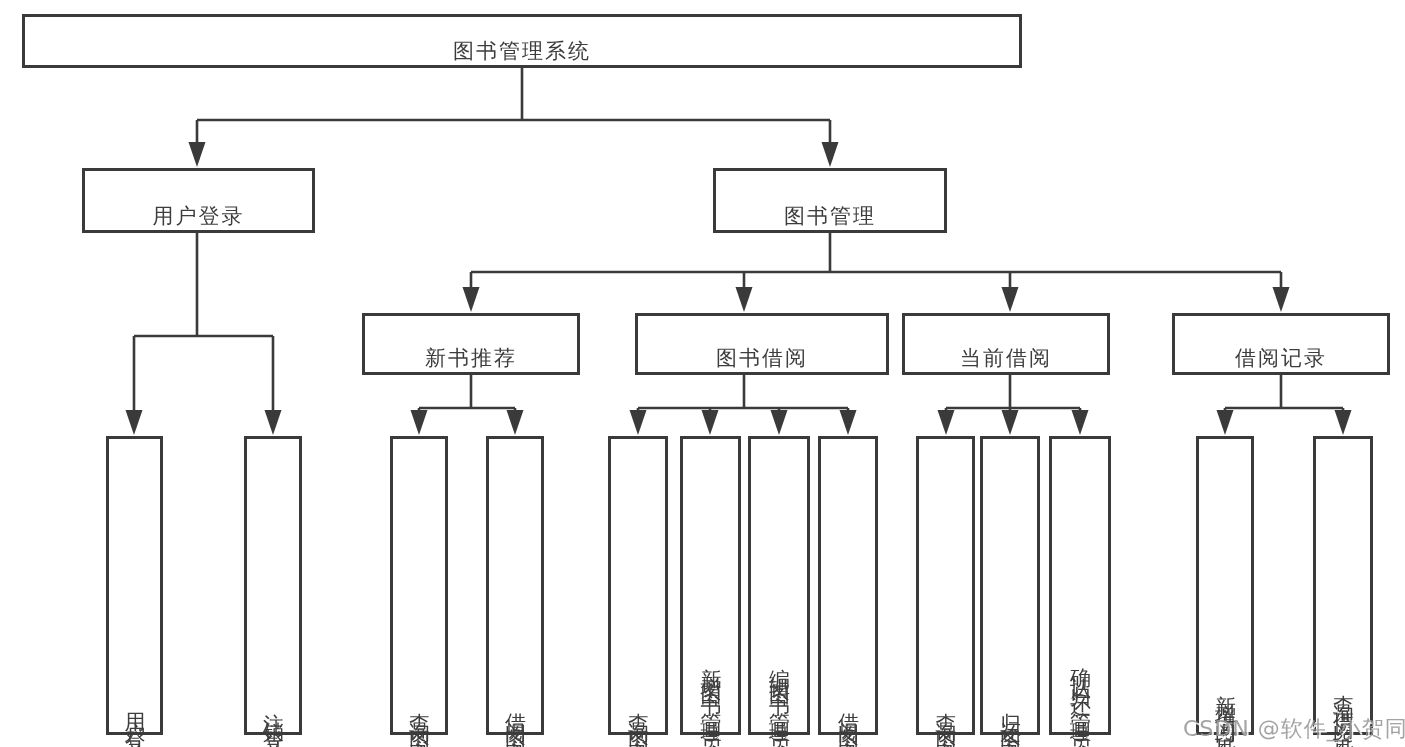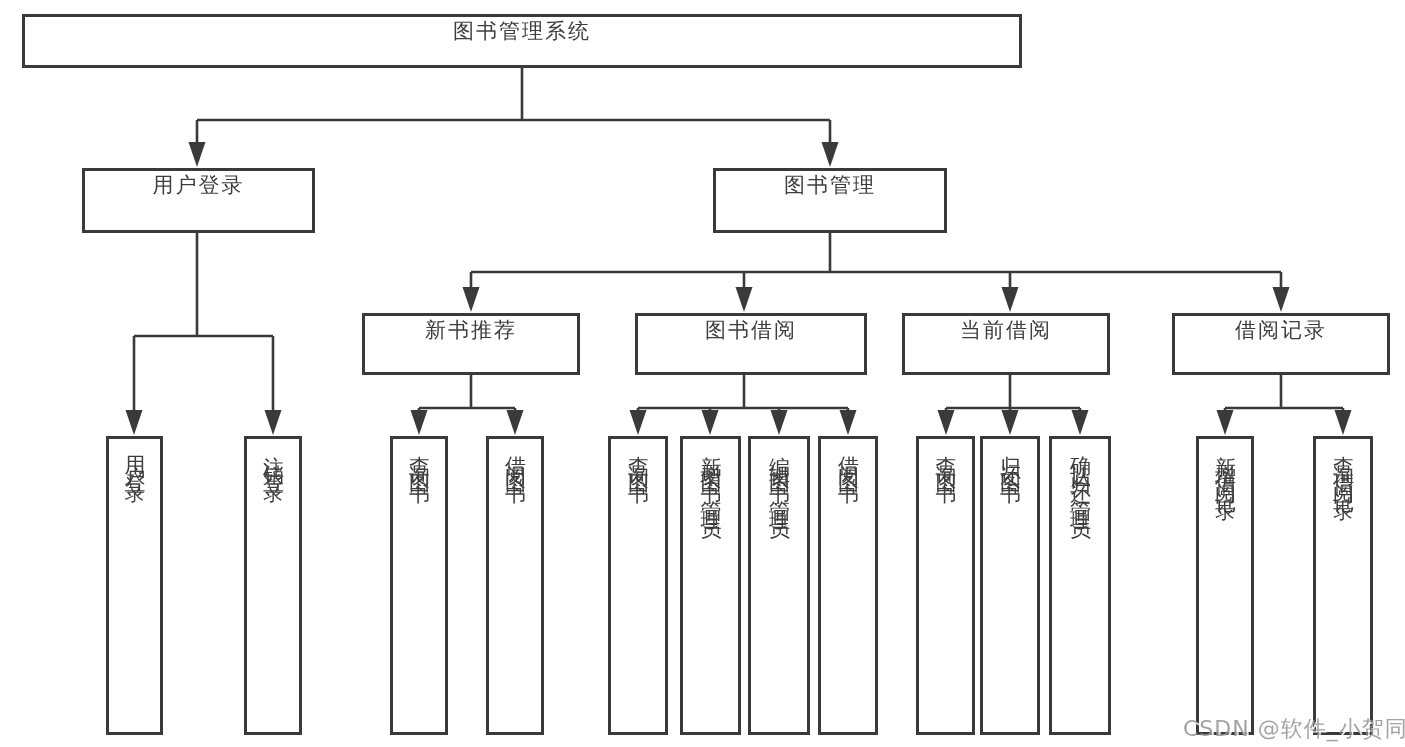--- a/index.html
+++ b/index.html
@@ -9,21 +9,21 @@
     background:#ffffff;
     font-family:"DejaVu Sans","Liberation Sans",sans-serif;
     overflow:hidden;
   }
   .connectors{position:absolute;left:0;top:0;z-index:1;}
   .node{
     position:absolute;
     box-sizing:border-box;
     border:3px solid #3a3a3a;
     background:#ffffff;
-    display:flex;align-items:flex-start;justify-content:center;
+    display:flex;align-items:flex-end;justify-content:center;
     color:#3d3d3d;
     z-index:2;
   }
   .node.h span{
     font-size:21px;
     letter-spacing:2px;
     white-space:nowrap;
   }
   .node.v span{
     writing-mode:vertical-rl;
@@ -99,21 +99,21 @@
   <div class="node h" style="left:82px;top:168px;width:233px;height:65px">
     <span>用户登录</span>
   </div>
   <div class="node h" style="left:362px;top:313px;width:218px;height:62px">
     <span>新书推荐</span>
   </div>
 
   <div class="node h" style="left:713px;top:168px;width:234px;height:65px">
     <span>图书管理</span>
   </div>
-  <div class="node h" style="left:635px;top:313px;width:232px;height:62px">
+  <div class="node h" style="left:635px;top:313px;width:254px;height:62px">
     <span>图书借阅</span>
   </div>
   <div class="node h" style="left:902px;top:313px;width:208px;height:62px">
     <span>当前借阅</span>
   </div>
   <div class="node h" style="left:1172px;top:313px;width:218px;height:62px">
     <span>借阅记录</span>
   </div>
 
   <div class="node v" style="left:106px;top:436px;width:57px;height:299px">

